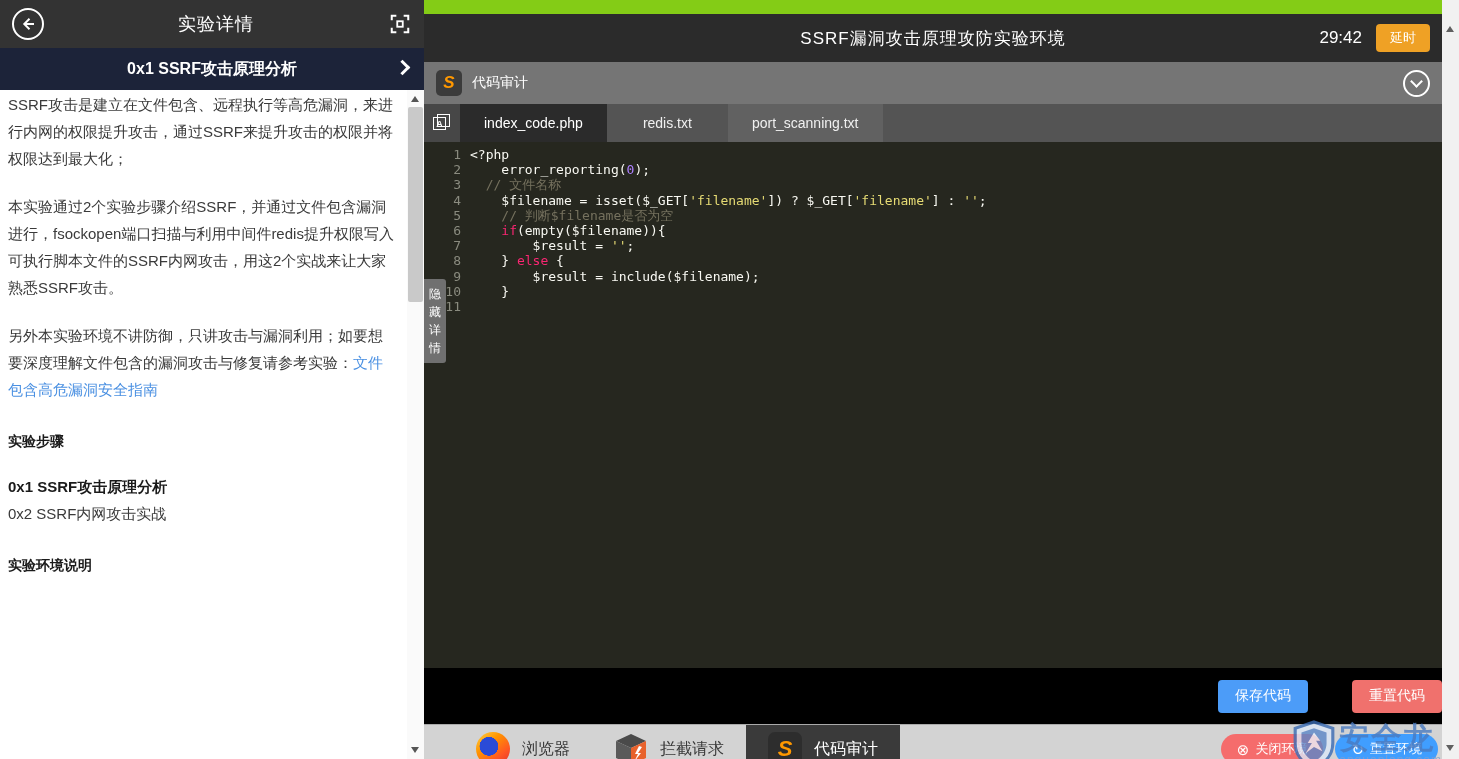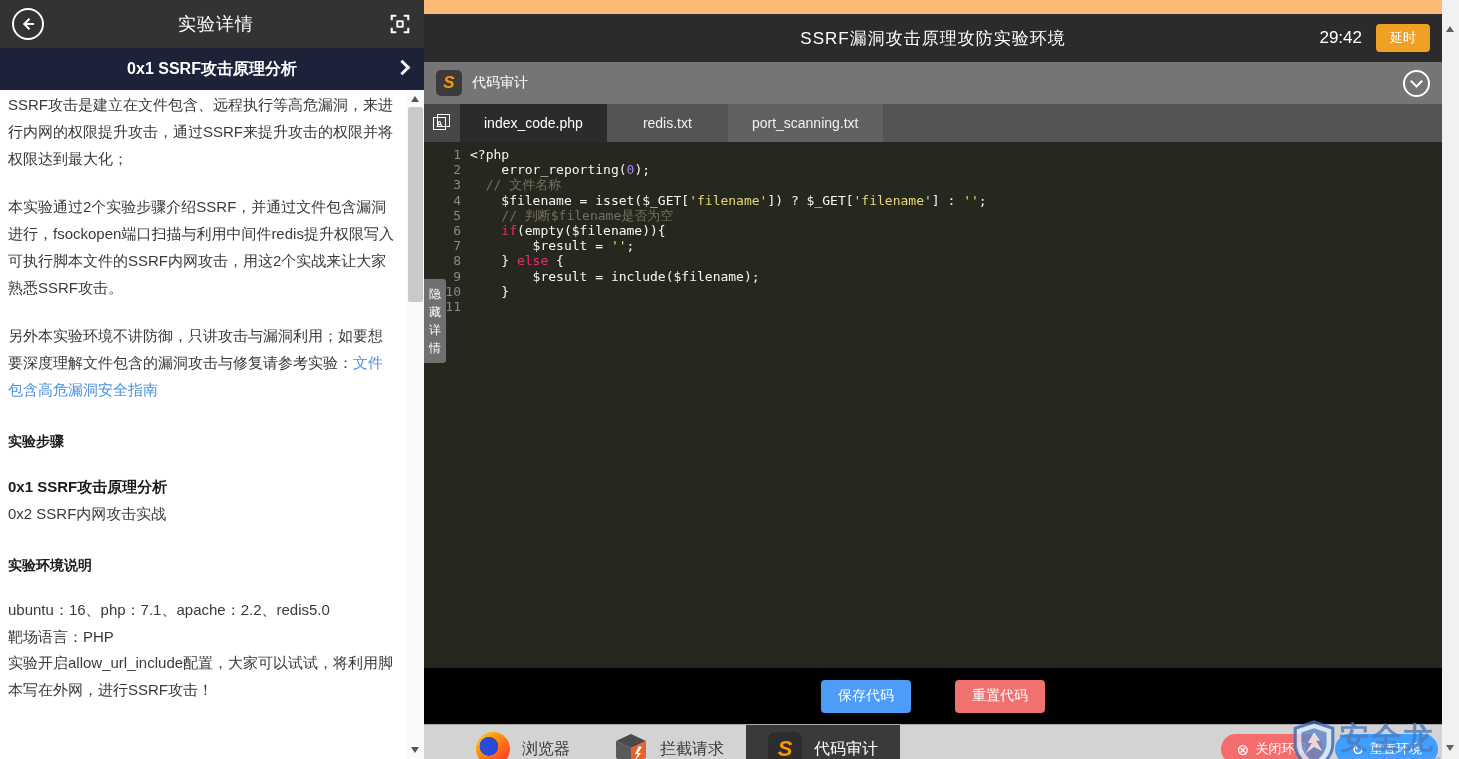--- a/index.html
+++ b/index.html
@@ -1,17 +1,17 @@
 <!DOCTYPE html>
 <html><head>
 <meta charset="utf-8">
 <style>
   * { margin:0; padding:0; box-sizing:border-box; }
   html,body { width:1459px; height:759px; overflow:hidden; font-family:"Liberation Sans","DejaVu Sans",sans-serif; }
-  .app { position:relative; width:1459px; height:759px; background:#fdba74; }
+  .app { position:relative; width:1459px; height:759px; background:#84cc16; }
 
   
   .left-panel { position:absolute; left:0; top:0; width:424px; height:759px; background:#fff; display:flex; flex-direction:column; }
   .lp-header { height:48px; background:#333333; display:flex; align-items:center; justify-content:space-between; padding:0 12px; flex:0 0 auto; }
   .back-btn { width:32px; height:32px; border:2px solid #fff; border-radius:50%; display:flex; align-items:center; justify-content:center; cursor:pointer; }
   .lp-title { color:#fff; font-size:18px; letter-spacing:1px; }
   .fs-btn { width:24px; height:24px; display:flex; align-items:center; justify-content:center; cursor:pointer; }
   .lp-stepbar { height:42px; background:#1c2339; display:flex; align-items:center; justify-content:center; position:relative; flex:0 0 auto; cursor:pointer; }
   .lp-stepbar-label { color:#fff; font-size:16px; font-weight:bold; }
   .chev-right { position:absolute; right:16px; top:14px; width:11px; height:11px; border-top:3px solid #fff; border-right:3px solid #fff; transform:rotate(45deg); }
@@ -55,21 +55,21 @@
   .tab.active { background:#2b2b2b; color:#fff; }
   .tab.t1 { background:#616161; }
   .editor { position:relative; flex:1 1 auto; background:#26271f; overflow:hidden; font-family:"DejaVu Sans Mono","Liberation Mono",monospace; font-size:13px; }
   .code-lines { padding-top:5px; }
   .code-line { display:flex; line-height:15.2px; white-space:pre; }
   .ln { flex:0 0 46px; text-align:right; padding-right:9px; color:#8a8b7f; user-select:none; }
   .lt { color:#f8f8f2; }
   .tk-d { color:#f8f8f2; } .tk-c { color:#75715e; } .tk-s { color:#e6db74; } .tk-k { color:#f92672; } .tk-n { color:#ae81ff; }
   .hide-details { position:absolute; left:0; top:137px; width:22px; background:#707070; border-radius:0 3px 3px 0; padding:7px 0; display:flex; flex-direction:column; align-items:center; gap:2px; cursor:pointer; font-family:"Liberation Sans",sans-serif; }
   .hide-details span { color:#fff; font-size:12px; line-height:16px; }
-  .rp-actions { height:56px; background:#000; display:flex; align-items:center; justify-content:center; gap:44px; flex:0 0 auto; }
+  .rp-actions { height:56px; background:#000; display:flex; align-items:center; justify-content:flex-end; gap:44px; flex:0 0 auto; }
   .save-btn { width:90px; height:33px; background:#4c9cf8; color:#fff; border:none; border-radius:4px; font-size:14px; cursor:pointer; font-family:inherit; }
   .reset-btn { width:90px; height:33px; background:#f0716d; color:#fff; border:none; border-radius:4px; font-size:14px; cursor:pointer; font-family:inherit; }
 
   
   .taskbar { height:49px; background:#d3d3d3; border-top:1px solid #aaa; display:flex; align-items:stretch; padding-left:30px; flex:0 0 auto; position:relative; }
   .tb-item { position:relative; display:flex; align-items:center; gap:12px; padding:0 22px; cursor:pointer; color:#3a3a3a; font-size:16px; }
   .tb-item.active { background:#3a3a3a; color:#fff; }
   .tb-item .underline { position:absolute; left:0; right:0; bottom:0; height:4px; background:#1e9bf0; }
   .ff-icon { width:34px; height:34px; border-radius:50%; background:radial-gradient(circle at 38% 42%, #2a4bd7 0 32%, rgba(0,0,0,0) 33%), linear-gradient(140deg,#ffd24a 0%,#ff9500 35%,#ff5722 70%,#e03131 100%); }
   .cube-icon { width:34px; height:34px; }
@@ -119,25 +119,20 @@
 
     <div class="lp-scroll">
       <div class="lp-content">
         <p>SSRF攻击是建立在文件包含、远程执行等高危漏洞，来进行内网的权限提升攻击，通过SSRF来提升攻击的权限并将权限达到最大化；</p>
         <p>本实验通过2个实验步骤介绍SSRF，并通过文件包含漏洞进行，fsockopen端口扫描与利用中间件redis提升权限写入可执行脚本文件的SSRF内网攻击，用这2个实战来让大家熟悉SSRF攻击。</p>
         <p><span>另外本实验环境不讲防御，只讲攻击与漏洞利用；如要想要深度理解文件包含的漏洞攻击与修复请参考实验：</span><a href="#">文件包含高危漏洞安全指南</a></p>
         <div class="h2">实验步骤</div>
         <p class="bold-line plain-line">0x1 SSRF攻击原理分析</p>
         <p class="plain-line">0x2 SSRF内网攻击实战</p>
         <div class="h2">实验环境说明</div>
-        <div class="env-lines">
-          <p>ubuntu：16、php：7.1、apache：2.2、redis5.0</p>
-          <p>靶场语言：PHP</p>
-          <p>实验开启allow_url_include配置，大家可以试试，将利用脚本写在外网，进行SSRF攻击！</p>
-        </div>
 
       </div>
       <div class="vscroll">
         <span class="arr up"></span>
         <span class="thumb" style="top:17px; height:195px;"></span>
         <span class="arr down"></span>
       </div>
     </div>
 
   </div>

